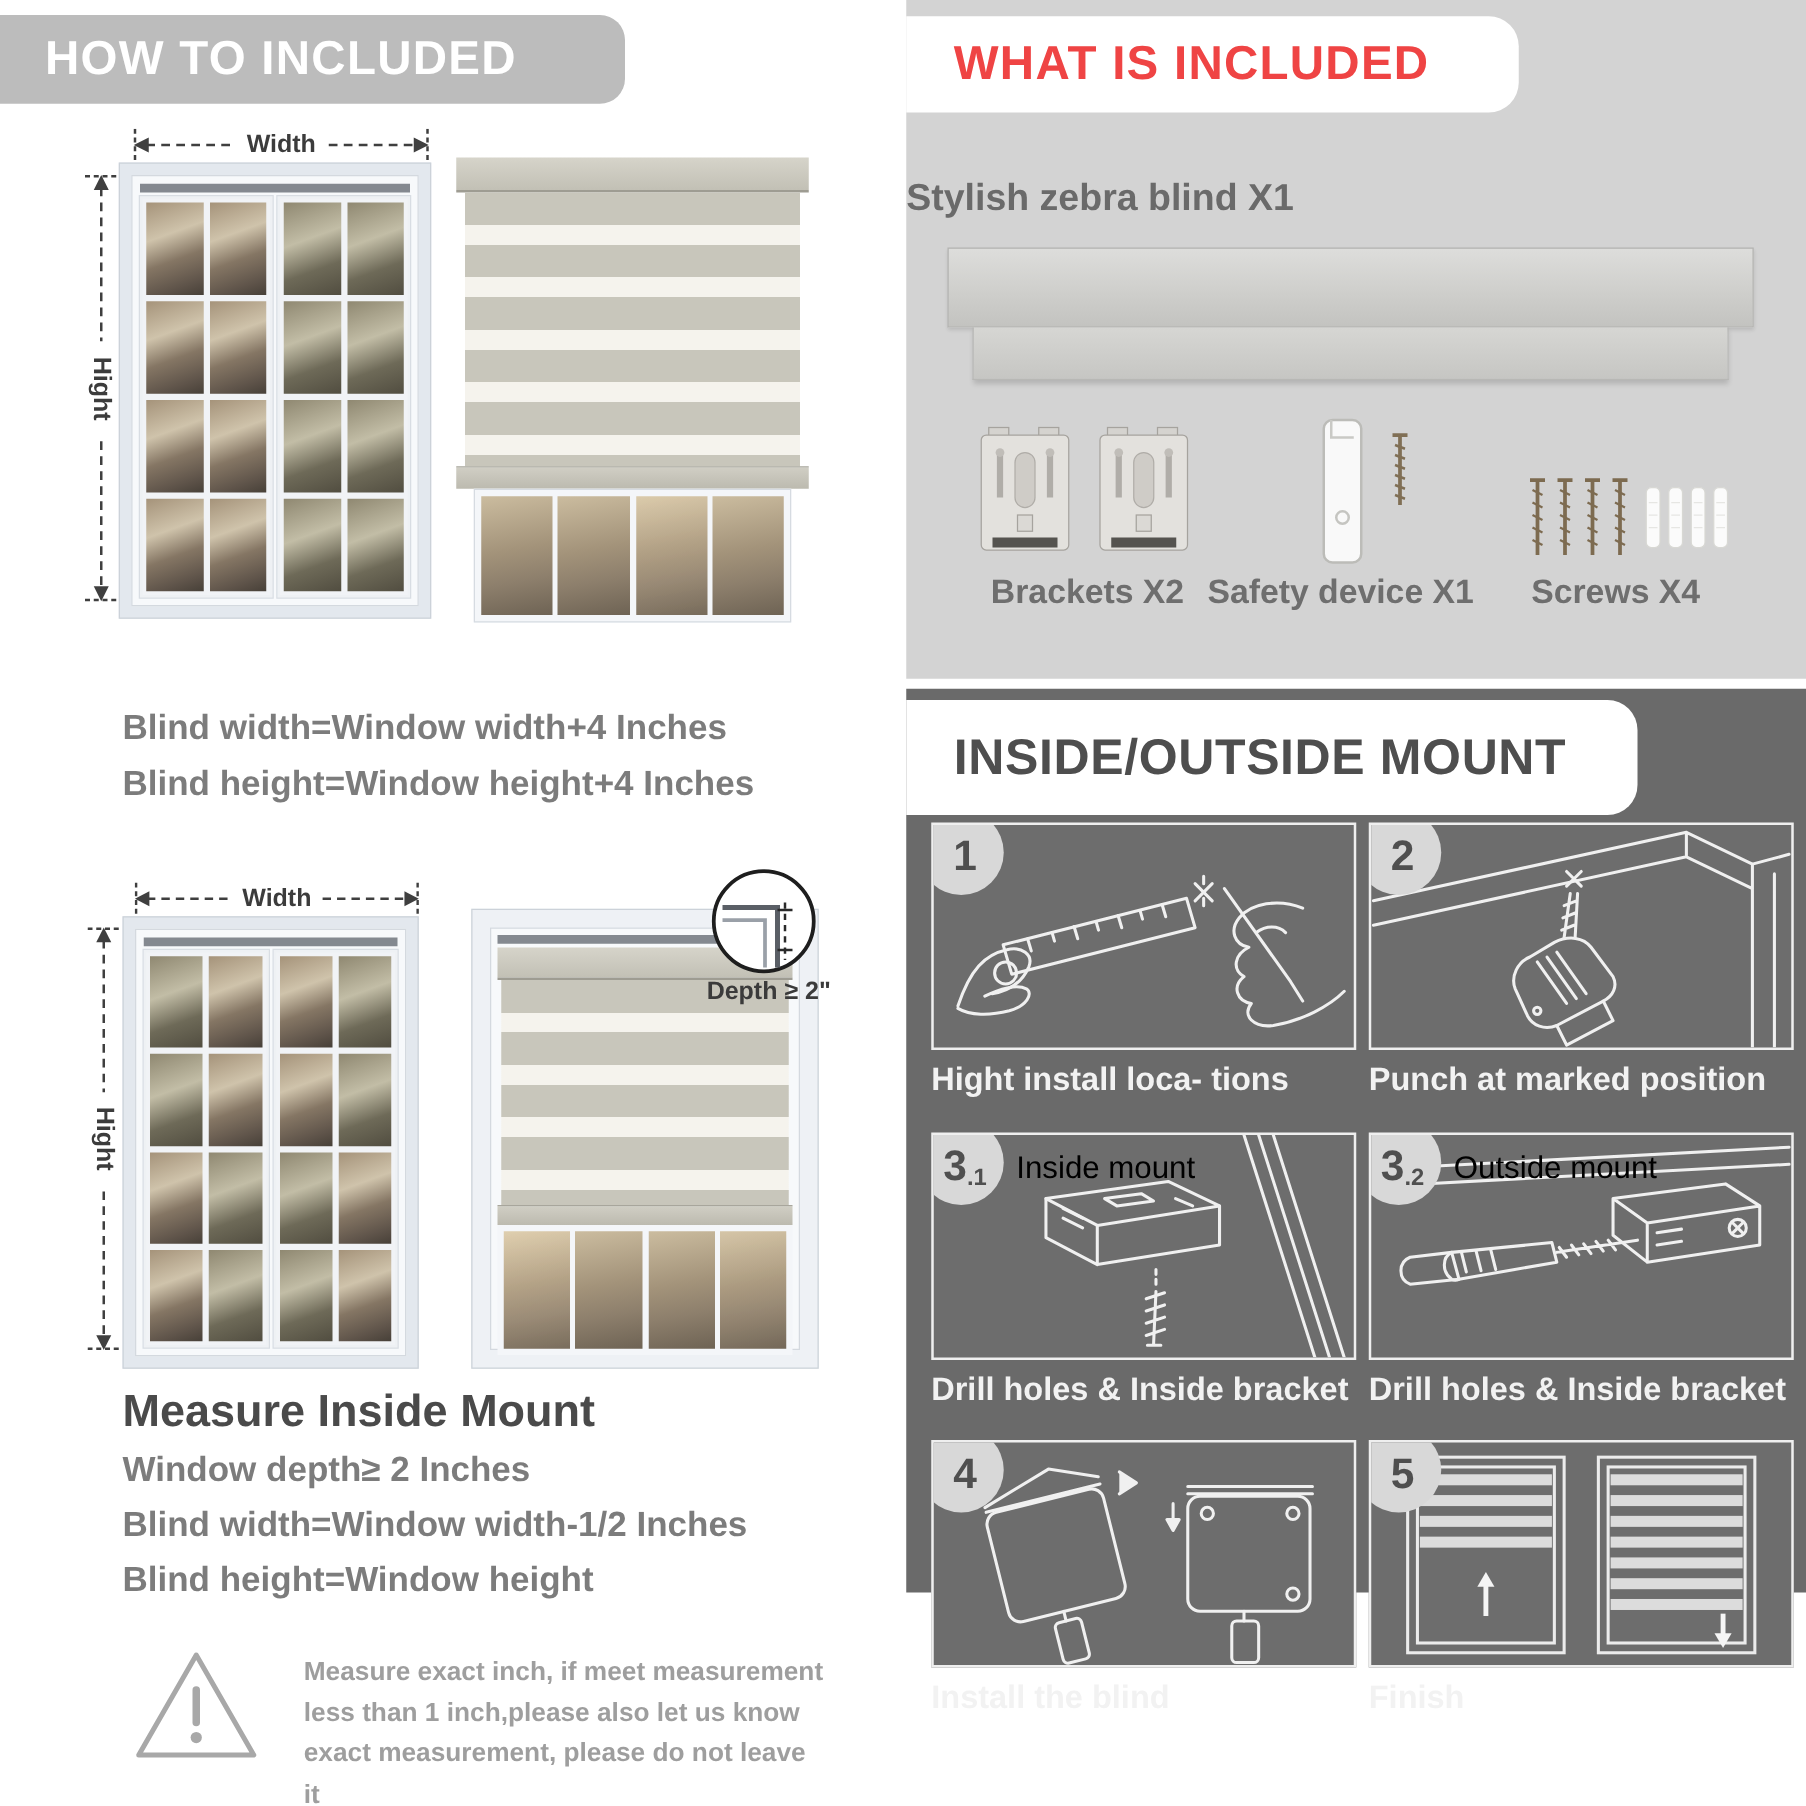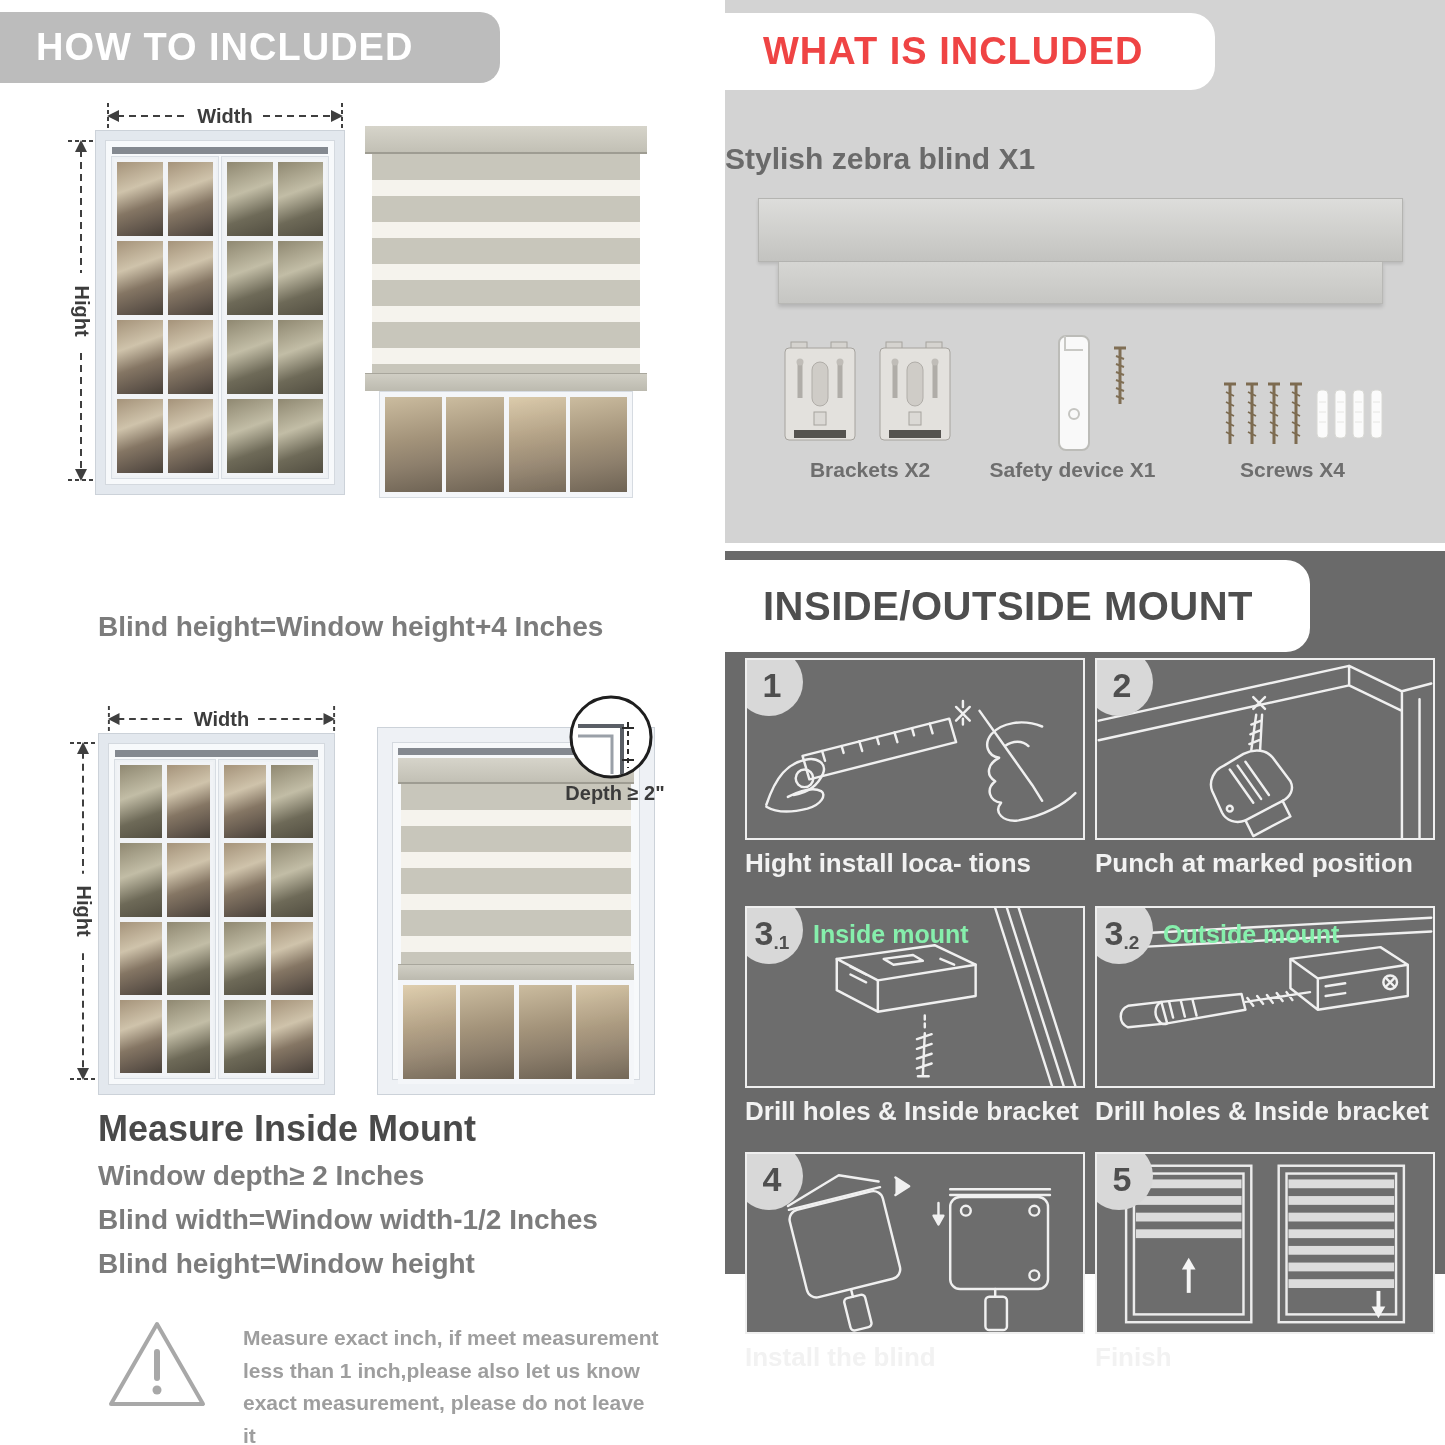--- a/index.html
+++ b/index.html
@@ -44,30 +44,30 @@
   .mlabel{font-size:20px;font-weight:bold;color:#3c3c3c;background:#fff;padding:0 4px;}
   .vlabel{transform:rotate(90deg);transform-origin:center;}
 
   
   .gray-panel{background:#d3d3d3;}
   .prod-title{font-size:30px;font-weight:bold;color:#6a6a6a;text-align:left;}
   .headrail{background:linear-gradient(180deg,#dddddb 0%,#cfcfcc 55%,#c3c3c0 100%);
             border:1px solid #b4b4b1;box-shadow:0 2px 3px rgba(0,0,0,.12);}
   .headrail2{background:linear-gradient(180deg,#d6d6d3,#c6c6c3);border:1px solid #b8b8b5;border-top:none;
              box-shadow:0 3px 4px rgba(0,0,0,.15);}
-  .item-label{font-size:21px;font-weight:bold;color:#6e6e6e;text-align:center;}
+  .item-label{font-size:27px;font-weight:bold;color:#6e6e6e;text-align:center;}
 
   
   .dark-panel{background:#6a6a6a;}
   .step-panel{border:2px solid #efefef;overflow:hidden;background:#6d6d6d;}
   .badge{position:absolute;top:-12px;left:-12px;width:62px;height:62px;border-radius:50%;
          background:#d8d8d8;color:#4f4f4f;display:flex;align-items:center;justify-content:center;
          font-weight:bold;font-size:34px;padding-top:6px;padding-left:6px;}
   .badge .sub{font-size:19px;align-self:flex-end;margin-bottom:10px;}
-  .step-label{position:absolute;left:66px;top:12px;font-size:25px;font-weight:bold;color:#86efac;}
+  .step-label{position:absolute;left:66px;top:12px;font-size:25px;font-weight:normal;color:#000000;}
   .caption{font-size:26px;font-weight:bold;color:#f2f2f2;}
   .art{position:absolute;inset:0;width:100%;height:100%;}
 
   .callout-label{font-size:20px;font-weight:bold;color:#3b3b3b;text-align:center;}
 </style>
 </head>
 <body>
 
 <div id="stage">
 
@@ -136,20 +136,21 @@
           <div class="minipane"></div>
           <div class="minipane"></div>
         </div>
       <div class="minicase">
           <div class="minipane" style="filter:brightness(1.08)"></div>
           <div class="minipane"></div>
         </div>
     </div>
   </div>
 
+  <div class="abs sec-line" style="left:98px;top:566px">Blind width=Window width+4 Inches</div>
   <div class="abs sec-line" style="left:98px;top:611px">Blind height=Window height+4 Inches</div>
 
   <div class="abs win" style="left:98px;top:733px;width:237px;height:362px">
     <div class="frame">
       <div class="hdr-strip"></div>
       <div class="sashes">
         <div class="casement">
           <div class="pane alt"></div>
             <div class="pane"></div>
             <div class="pane alt"></div>

